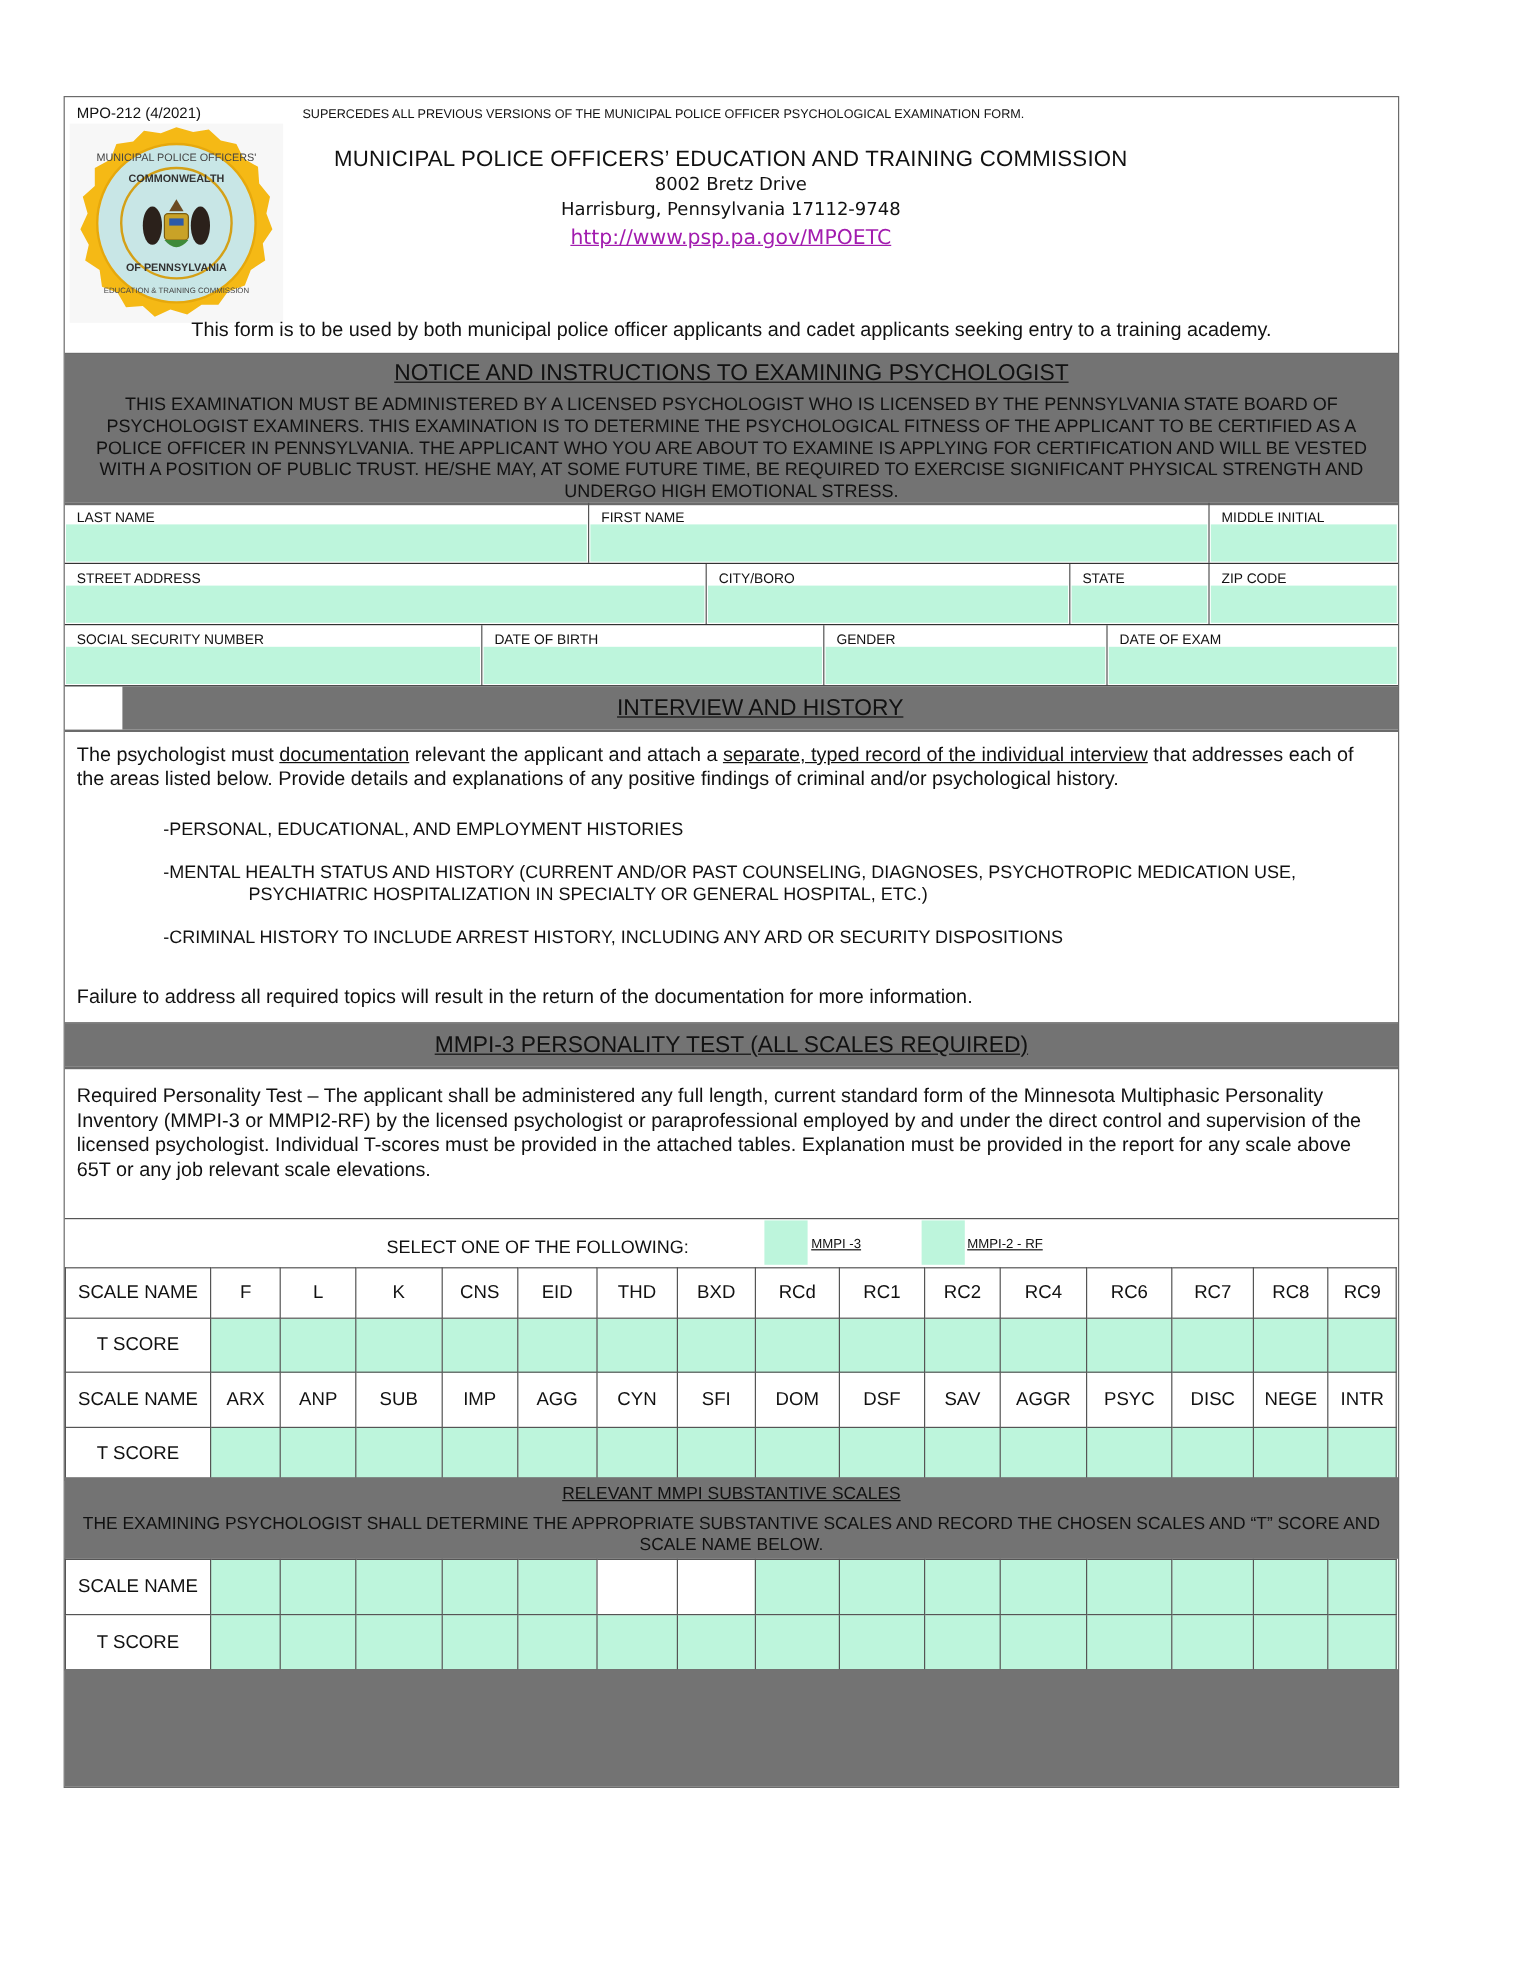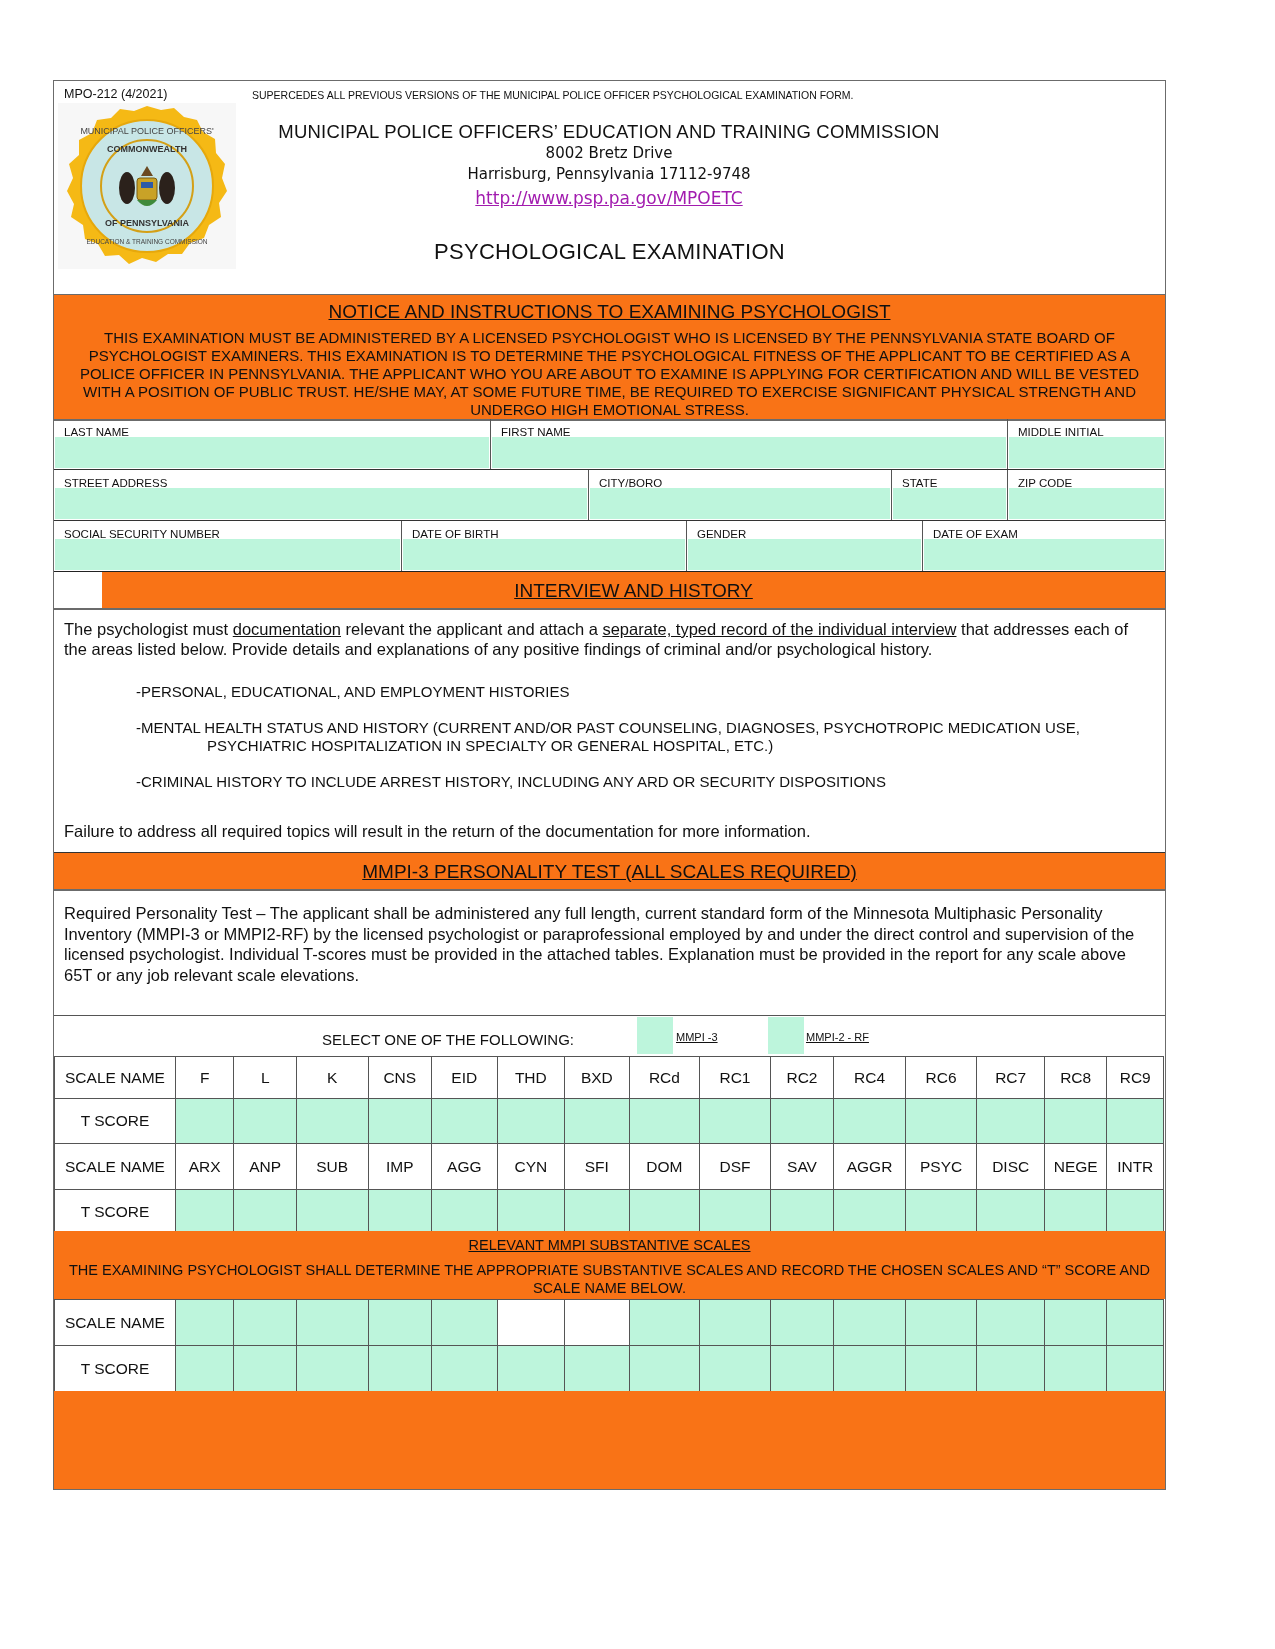--- a/index.html
+++ b/index.html
@@ -1,20 +1,20 @@
 <!DOCTYPE html>
 <html><head>
 <meta charset="utf-8">
 <style>
   * { box-sizing: border-box; }
   html, body { margin: 0; padding: 0; background: #ffffff; }
   body { width: 1275px; height: 1649px; position: relative; font-family: "Liberation Sans", sans-serif; color: #111; }
   .form { position: absolute; left: 53px; top: 80px; width: 1113px; height: 1410px; border: 1.5px solid #6b6b6b; }
   .abs { position: absolute; }
-  .gray { background: #f97316; }
+  .gray { background: #737373; }
   .hline { position: absolute; left: 0; right: 0; height: 0; border-top: 2px solid #6b6b6b; }
   .vline { position: absolute; width: 0; border-left: 1.5px solid #555; }
 
   
   .form-number { left: 10px; top: 6px; font-size: 12.5px; }
   .supersedes { left: 198px; top: 8px; font-size: 10.5px; }
   .seal { left: 4px; top: 22px; width: 178px; height: 166px; background: #f7f7f7; }
   .org-block { left: 160px; top: 40px; width: 790px; text-align: center; }
   .org-name { font-size: 18.5px; letter-spacing: 0.2px; }
   .org-addr { font-family: "DejaVu Sans", sans-serif; font-size: 15px; line-height: 21px; }
@@ -89,21 +89,21 @@
     </svg>
   </div>
 
   <div class="abs org-block">
     <div class="org-name">MUNICIPAL POLICE OFFICERS’ EDUCATION AND TRAINING COMMISSION</div>
     <div class="org-addr">8002 Bretz Drive</div>
     <div class="org-addr">Harrisburg, Pennsylvania 17112-9748</div>
     <div class="org-link">http://www.psp.pa.gov/MPOETC</div>
   </div>
 
-  <div class="abs doc-title">PSYCHOLOGICAL EXAMINATION</div>
+  <div class="abs doc-subtitle">This form is to be used by both municipal police officer applicants and cadet applicants seeking entry to a training academy.</div>
 
   <div class="hline" style="top:213px;"></div>
   <div class="abs notice gray">
     <div class="section-heading" style="top:6px;"><span>NOTICE AND INSTRUCTIONS TO EXAMINING PSYCHOLOGIST</span></div>
     <div class="notice-text">THIS EXAMINATION MUST BE ADMINISTERED BY A LICENSED PSYCHOLOGIST WHO IS LICENSED BY THE PENNSYLVANIA STATE BOARD OF PSYCHOLOGIST EXAMINERS.  THIS EXAMINATION IS TO DETERMINE THE PSYCHOLOGICAL FITNESS OF THE APPLICANT TO BE CERTIFIED AS A POLICE OFFICER IN PENNSYLVANIA.  THE APPLICANT WHO YOU ARE ABOUT TO EXAMINE IS APPLYING FOR CERTIFICATION AND WILL BE VESTED WITH A POSITION OF PUBLIC TRUST.  HE/SHE MAY, AT SOME FUTURE TIME, BE REQUIRED TO EXERCISE SIGNIFICANT PHYSICAL STRENGTH AND UNDERGO HIGH EMOTIONAL STRESS.</div>
   </div>
   <div class="hline" style="top:338px;"></div>
 
   <div class="field" style="left:0;top:338px;width:436px;height:50px;">
     <div class="field-label">LAST NAME</div>

